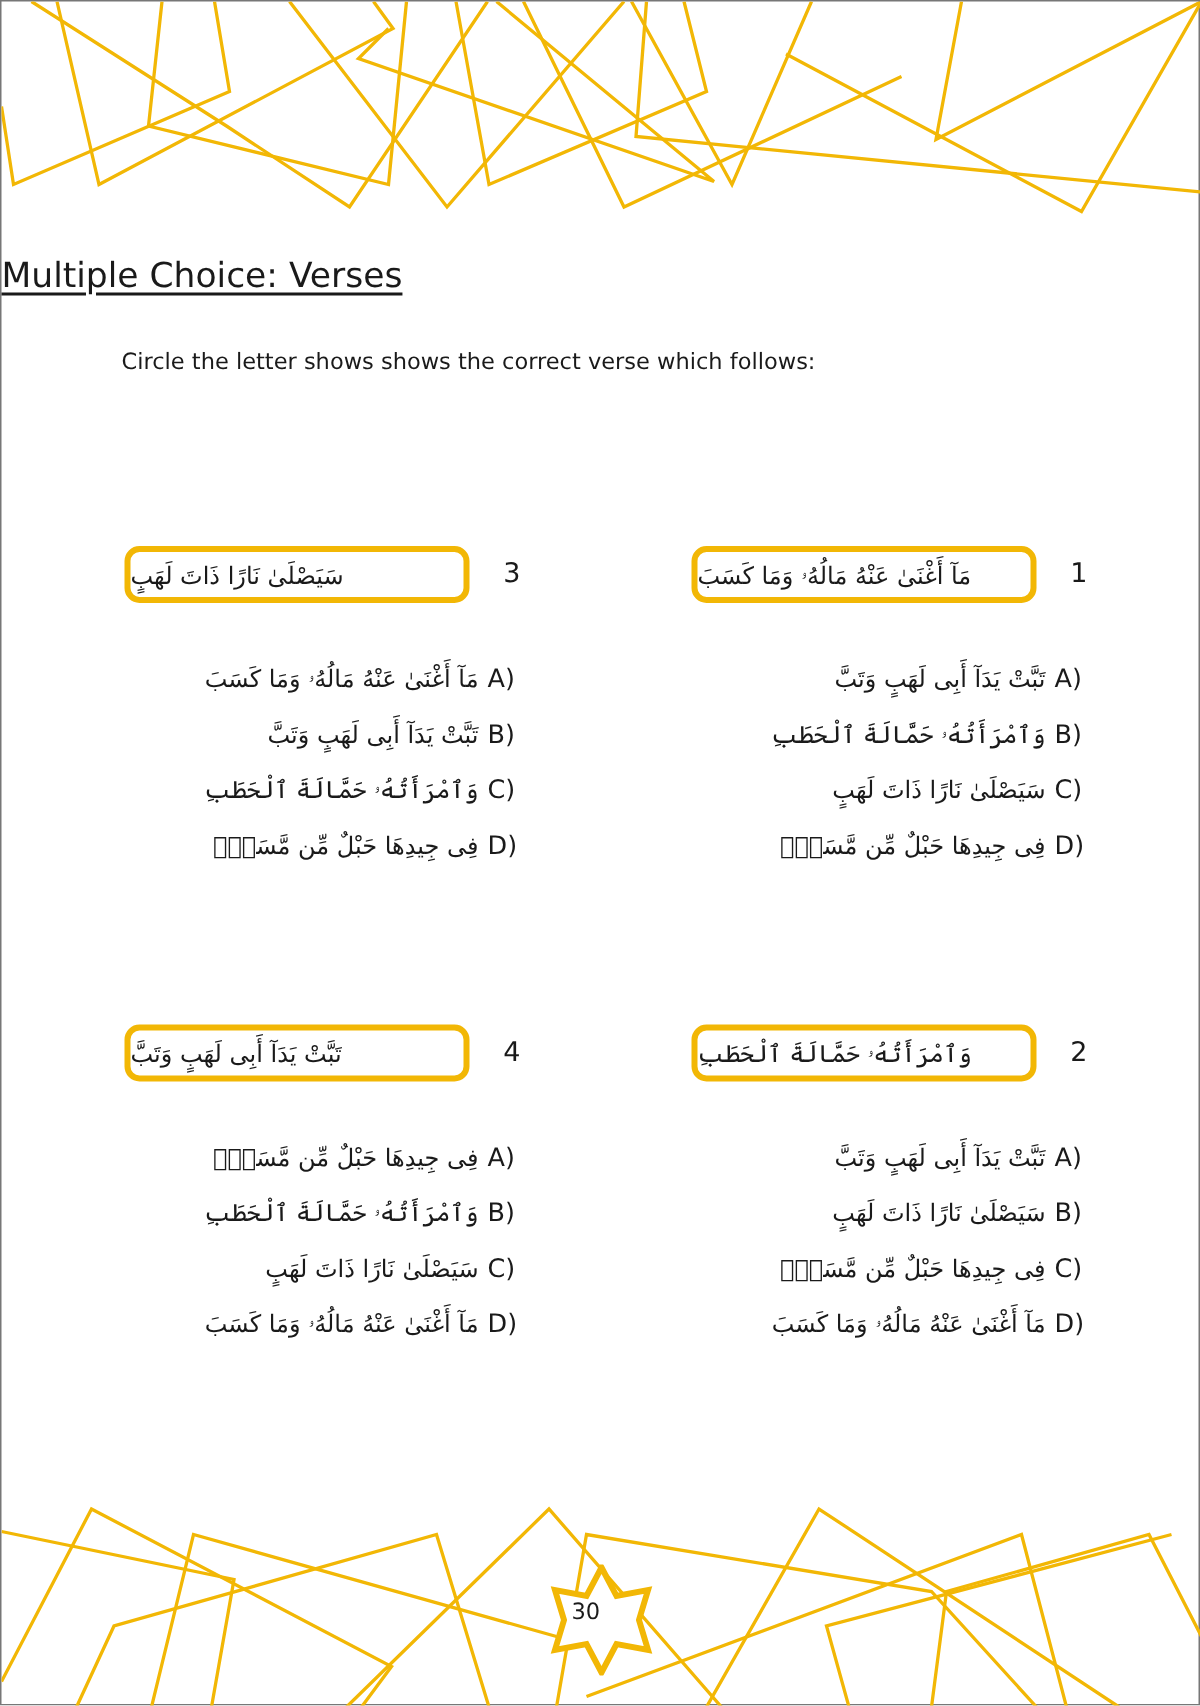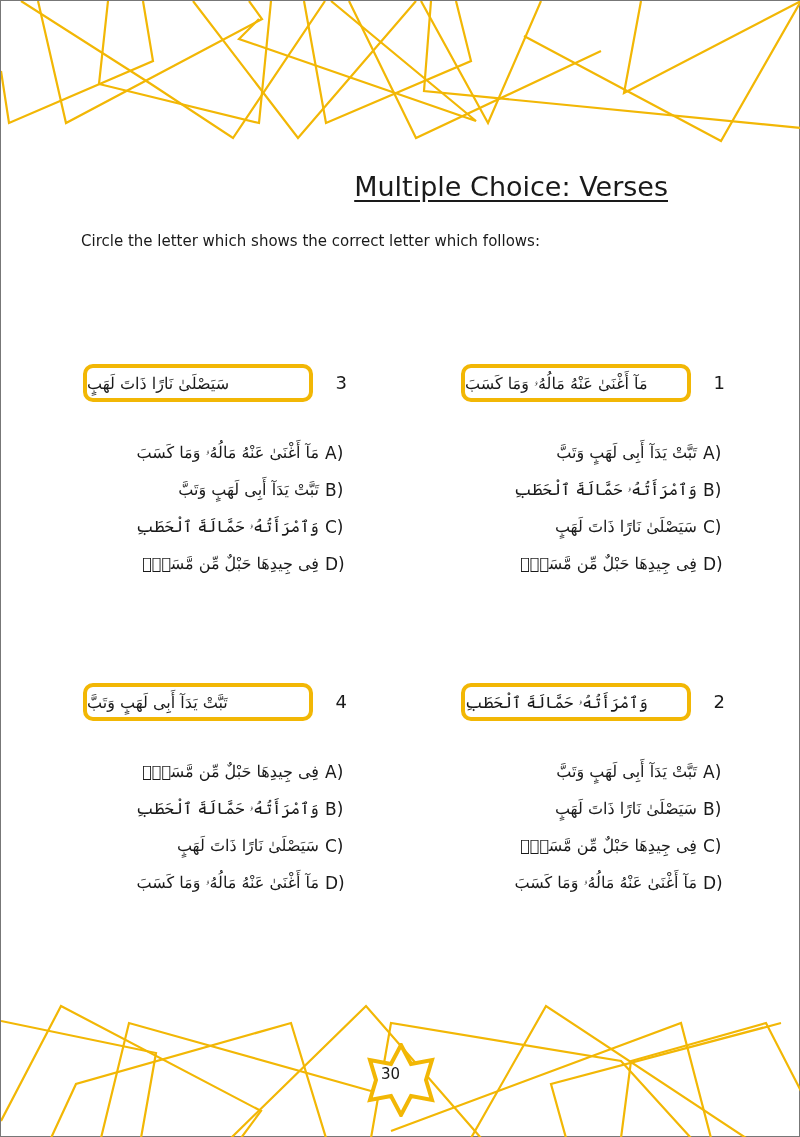--- a/index.html
+++ b/index.html
@@ -1,19 +1,19 @@
 <!DOCTYPE html>
 <html><head>
 <meta charset="utf-8">
 <style>
   html,body{margin:0;padding:0;background:#fff;}
   body{width:800px;height:1137px;position:relative;overflow:hidden;font-family:"DejaVu Sans",sans-serif;color:#1a1a1a;}
   .page{position:absolute;inset:0;border:1px solid #777;box-sizing:border-box;}
   svg.deco{position:absolute;left:0;}
-  .title{position:absolute;top:170px;left:0;width:667px;text-align:right;font-size:27px;}
+  .title{position:absolute;top:170px;left:0;width:667px;text-align:left;font-size:23px;}
   .title span{text-decoration:underline;text-underline-offset:4px;}
   .instr{position:absolute;top:231px;left:80px;font-size:15px;}
   .q{position:absolute;width:300px;}
   .qhead{position:relative;height:48px;}
   .qbox{position:absolute;right:40px;top:0;width:230px;height:38px;border:4px solid #f2b705;border-radius:10px;box-sizing:border-box;display:flex;align-items:center;justify-content:flex-end;padding-right:14px;font-family:"DejaVu Serif",serif;font-size:16px;direction:rtl;}
   .qnum{position:absolute;right:6px;top:8px;font-size:18px;}
   .opts{margin-top:22px;}
   .opt{height:37px;display:flex;justify-content:flex-end;align-items:center;gap:6px;}
   .opt .ar{font-family:"DejaVu Serif",serif;font-size:16px;direction:rtl;}
   .opt .lt{width:28px;font-size:17px;text-align:left;}
@@ -33,21 +33,21 @@
   <polyline points="258,18 238,38 475,120 330,0"></polyline>
   <polyline points="303,0 325,122 470,60 455,0"></polyline>
   <polyline points="420,0 487,122 540,0"></polyline>
   <polyline points="348,0 415,137 600,50"></polyline>
   <polyline points="523,35 720,140 800,0"></polyline>
   <polyline points="430,0 423,90 800,127"></polyline>
   <polyline points="640,0 623,92 800,0"></polyline>
 </svg>
 
 <div class="title"><span>Multiple Choice: Verses</span></div>
-<div class="instr">Circle the letter which shows the correct letter which follows:</div>
+<div class="instr">Circle the letter shows shows the correct verse which follows:</div>
 
 <div class="q" style="left:430px;top:363px;">
   <div class="qhead">
         <div class="qbox">مَآ أَغْنَىٰ عَنْهُ مَالُهُۥ وَمَا كَسَبَ</div>
         <span class="qnum">1</span>
       </div>
   <div class="opts">
     <div class="opt">
           <span class="ar">تَبَّتْ يَدَآ أَبِى لَهَبٍ وَتَبَّ</span>
           <span class="lt">A)</span>

